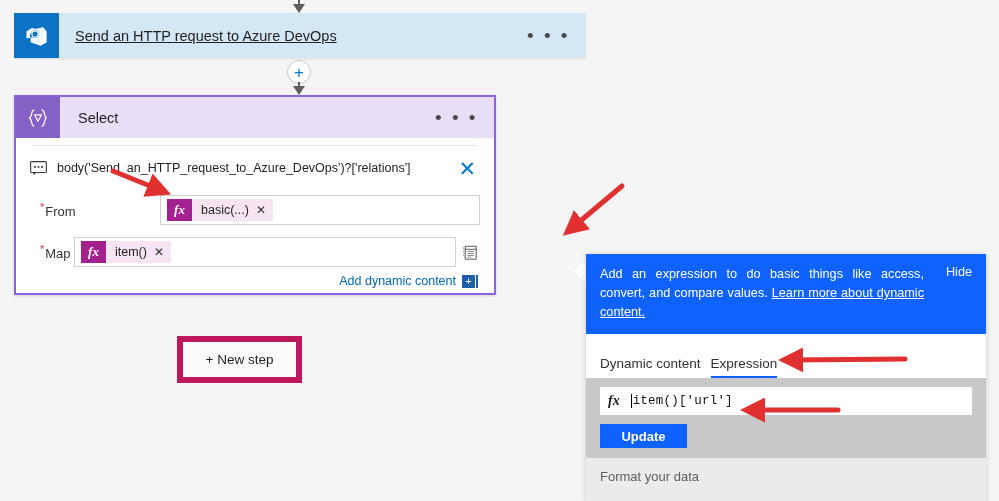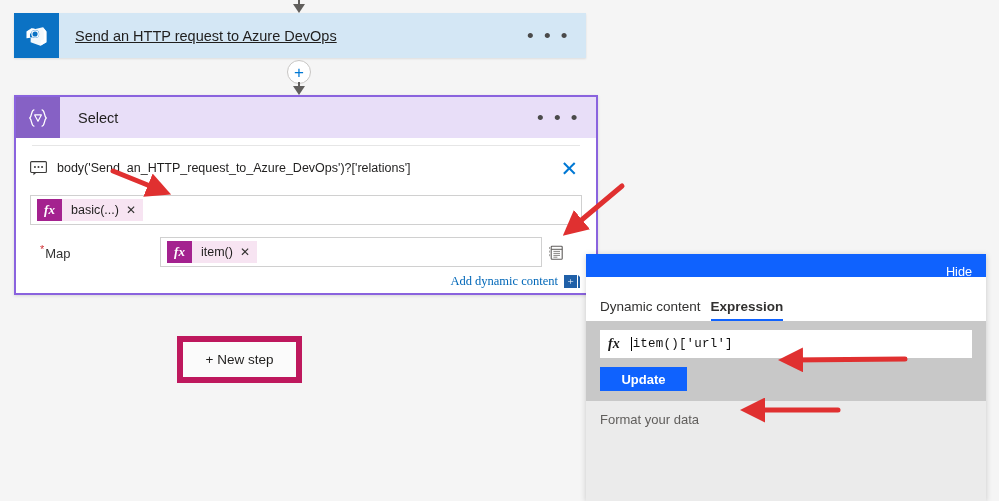--- a/index.html
+++ b/index.html
@@ -23,21 +23,21 @@
   
   .card-http{position:absolute;left:14px;top:13px;width:572px;height:45px;
       background:#d4e7f5;display:flex;align-items:center;
       box-shadow:0 1px 2px rgba(0,0,0,.10);}
   .card-http .iconbox{width:45px;height:45px;background:#0b72c4;
       display:flex;align-items:center;justify-content:center;flex:0 0 45px;}
   .card-http .title{flex:1;padding-left:16px;font-size:14.5px;color:#201f1e;text-decoration:underline;}
   .ellipsis{color:#4a4a4a;font-size:19px;letter-spacing:2.5px;padding-right:16px;line-height:1;}
 
   
-  .card-select{position:absolute;left:14px;top:95px;width:584px;height:200px;
+  .card-select{position:absolute;left:14px;top:95px;width:482px;height:200px;
       background:#fff;border:2px solid #8a63de;box-sizing:border-box;
       box-shadow:0 1px 3px rgba(0,0,0,.12);}
   .sel-head{height:41px;background:#e8def8;display:flex;align-items:center;}
   .sel-head .iconbox{width:44px;height:41px;background:#8661c5;flex:0 0 44px;
       display:flex;align-items:center;justify-content:center;
       color:#fff;font-size:16px;font-family:"Liberation Serif", serif;}
   .sel-head .title{flex:1;padding-left:18px;font-size:14.5px;color:#201f1e;}
   .sel-body{padding:0 14px;}
   .divline{height:1px;background:#e6e6e6;margin:0 2px;}
 
@@ -52,41 +52,41 @@
   .inputbox{flex:1;height:30px;border:1px solid #d0d0d0;background:#fff;
       display:flex;align-items:center;box-sizing:border-box;position:relative;}
   .chip{display:flex;align-items:center;height:22px;background:#f7e4f2;margin-left:6px;}
   .chip .fx{width:25px;height:22px;background:#a4228f;color:#fff;
       display:flex;align-items:center;justify-content:center;
       font-family:"Liberation Serif", serif;font-style:italic;font-size:13px;font-weight:700;}
   .chip .chiptext{padding:0 7px 0 9px;font-size:12.5px;color:#201f1e;}
   .chip .chipx{font-size:12px;color:#323130;padding-right:7px;}
   .dynicon{width:18px;height:16px;margin-left:6px;flex:0 0 18px;}
 
-  .adddyn{display:flex;justify-content:flex-end;align-items:center;margin-top:7px;padding-right:2px;font-family:Liberation Serif, serif;}
+  .adddyn{display:flex;justify-content:flex-end;align-items:center;margin-top:7px;padding-right:2px;}
   .adddyn .lnk{color:#0067b8;font-size:12.5px;}
   .adddyn .plusq{display:inline-block;width:13px;height:13px;background:#2060a8;color:#fff;
       font-size:11px;line-height:13px;text-align:center;margin-left:6px;}
   .adddyn .bar{display:inline-block;width:2px;height:13px;background:#2060a8;margin-left:1px;vertical-align:-2px;}
 
   
   .btnrow{position:absolute;left:177px;top:336px;display:flex;gap:33px;}
   .btn{height:35px;min-width:113px;border:6px solid #be185d;background:#fbfbfb;
       display:flex;align-items:center;justify-content:center;font-size:13.5px;color:#201f1e;}
 
   
   .flyout{position:absolute;left:586px;top:254px;width:400px;height:247px;
       background:#fff;box-shadow:0 1px 6px rgba(0,0,0,.18);box-sizing:border-box;}
   .fly-banner{background:#0f62fe;color:#fff;padding:11px 14px 12px 14px;position:relative;}
   .fly-banner .txt{font-size:12.7px;line-height:19px;text-align:justify;padding-right:48px;}
   .fly-banner .lrn{color:#fff;text-decoration:underline;}
   .fly-banner .hide{position:absolute;right:14px;top:11px;font-size:12.7px;color:#fff;}
   .fly-tabs{display:flex;align-items:flex-end;height:44px;padding:0 14px;gap:10px;background:#fff;}
   .fly-tab{font-size:13.5px;color:#323130;padding-bottom:7px;position:relative;}
-  .fly-tab.active{font-weight:700;}
+  .fly-tab.active{font-weight:400;}
   .fly-tab.active:after{content:"";position:absolute;left:0;right:0;bottom:0;height:2.5px;background:#0f62fe;}
   .fly-exprzone{background:#c8c8c8;padding:9px 14px 10px 14px;}
   .exprinput{height:28px;background:#fff;display:flex;align-items:center;padding:0 8px;}
   .exprinput .fxg{font-family:"Liberation Serif", serif;font-style:italic;font-weight:700;
       font-size:14px;color:#1b1b1b;margin-right:11px;}
   .exprinput .caret{display:inline-block;width:1px;height:14px;background:#000;vertical-align:-2px;margin-right:1px;}
   .exprinput .val{font-family:"Liberation Mono", monospace;font-size:12.5px;color:#111;letter-spacing:.2px;}
   .updbtn{margin-top:9px;height:24px;width:87px;background:#0f62fe;color:#fff;
       display:flex;align-items:center;justify-content:center;font-size:13px;font-weight:700;}
   .fly-foot{background:#ebebeb;height:100%;padding:11px 14px;}
@@ -153,20 +153,21 @@
             <circle cx="5.2" cy="6.3" r="1.1" fill="#3b3a39"></circle>
             <circle cx="9" cy="6.3" r="1.1" fill="#3b3a39"></circle>
             <circle cx="12.8" cy="6.3" r="1.1" fill="#3b3a39"></circle>
           </svg>
         </div>
         <div class="exprtext">body('Send_an_HTTP_request_to_Azure_DevOps')?['relations']</div>
         <div class="closex">✕</div>
       </div>
 
       <div class="field">
+        <div class="lbl"><span class="req">*</span><span>From</span></div>
         <div class="inputbox">
           <div class="chip">
             <div class="fx">fx</div>
             <div class="chiptext">basic(...)</div>
             <div class="chipx">✕</div>
           </div>
         </div>
       </div>
 
       <div class="field" style="margin-top:12px;">
@@ -201,20 +202,21 @@
   </div>
 
   <div class="tail">
     <svg width="13" height="26" viewBox="0 0 13 26" aria-hidden="true">
       <path d="M13 0 L0 13 L13 26 Z" fill="#ffffff"></path>
     </svg>
   </div>
 
   <div class="flyout">
     <div class="fly-banner">
+      <div class="txt"><span>Add an expression to do basic things like access, convert, and compare values. </span><span class="lrn">Learn more about dynamic content.</span></div>
       <div class="hide">Hide</div>
     </div>
 
     <div class="fly-tabs">
       <div class="fly-tab">Dynamic content</div>
       <div class="fly-tab active">Expression</div>
     </div>
 
     <div class="fly-exprzone">
       <div class="exprinput">

